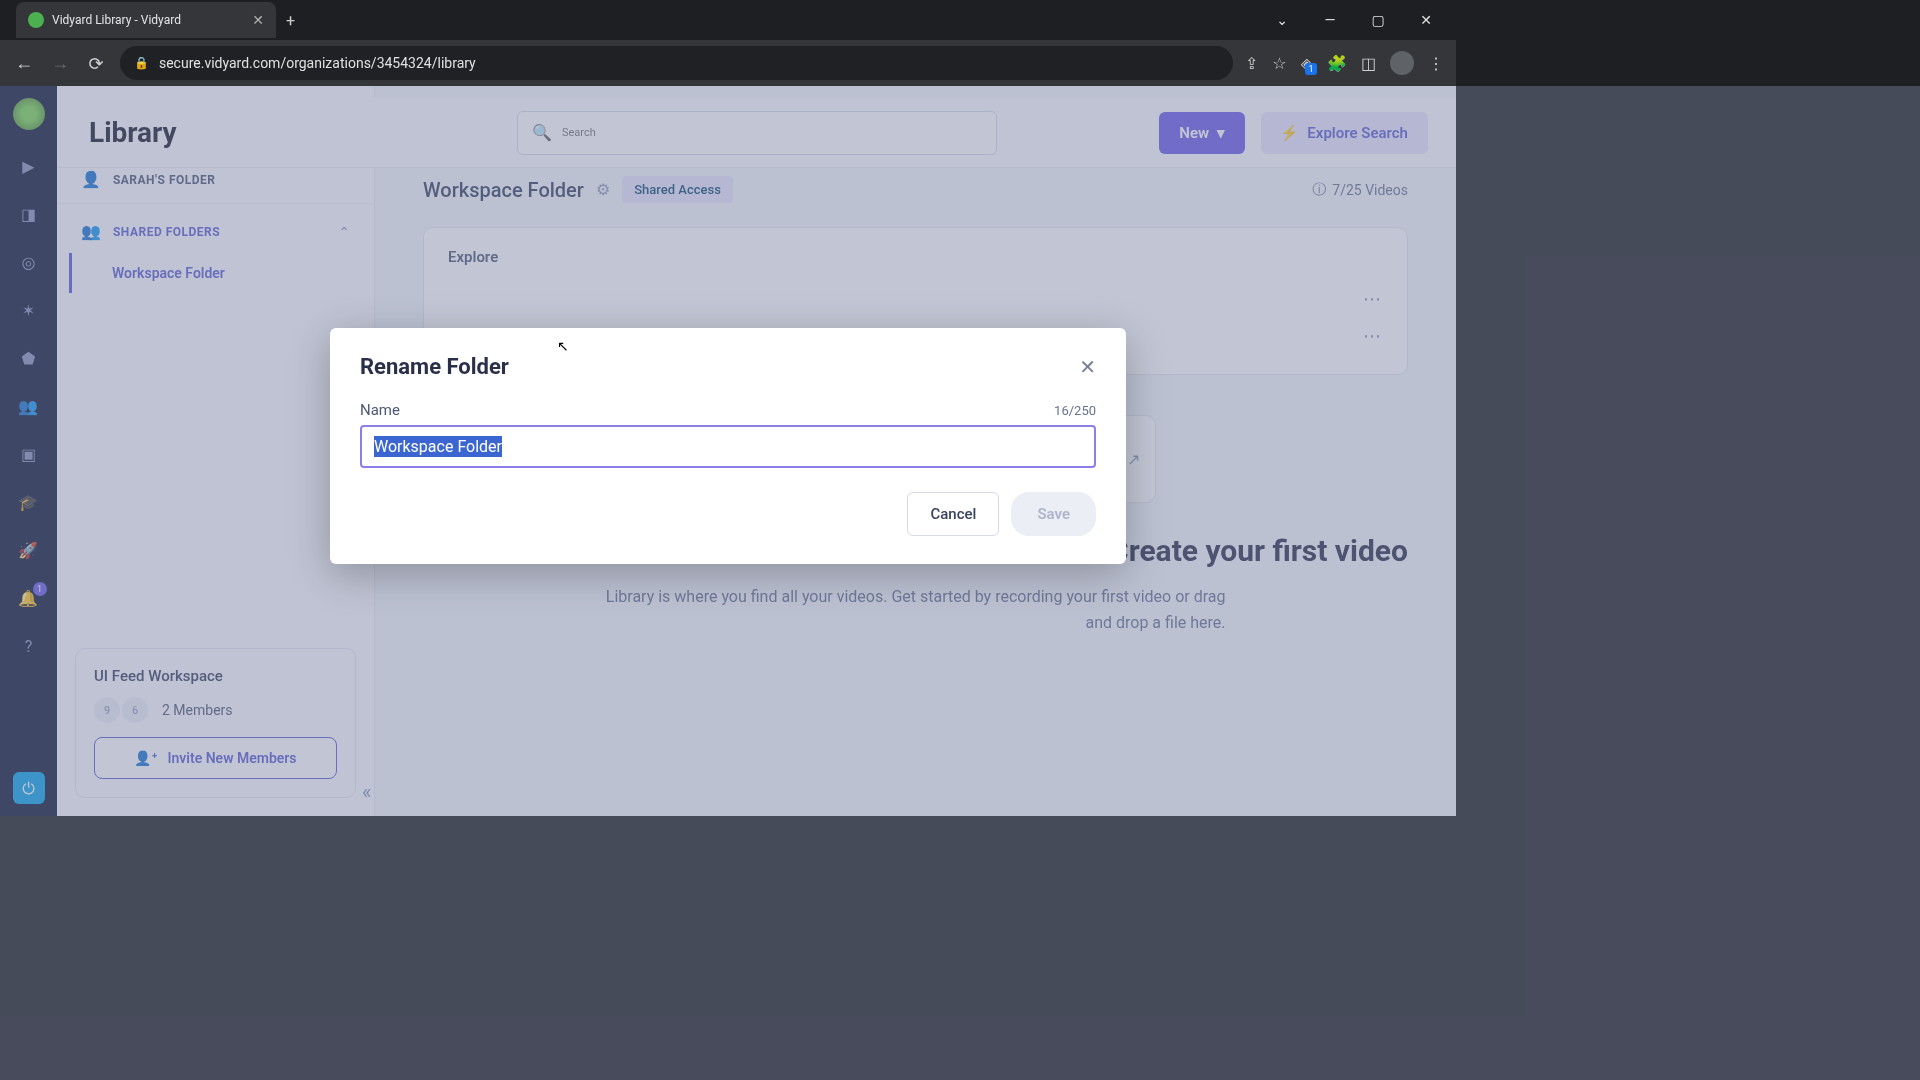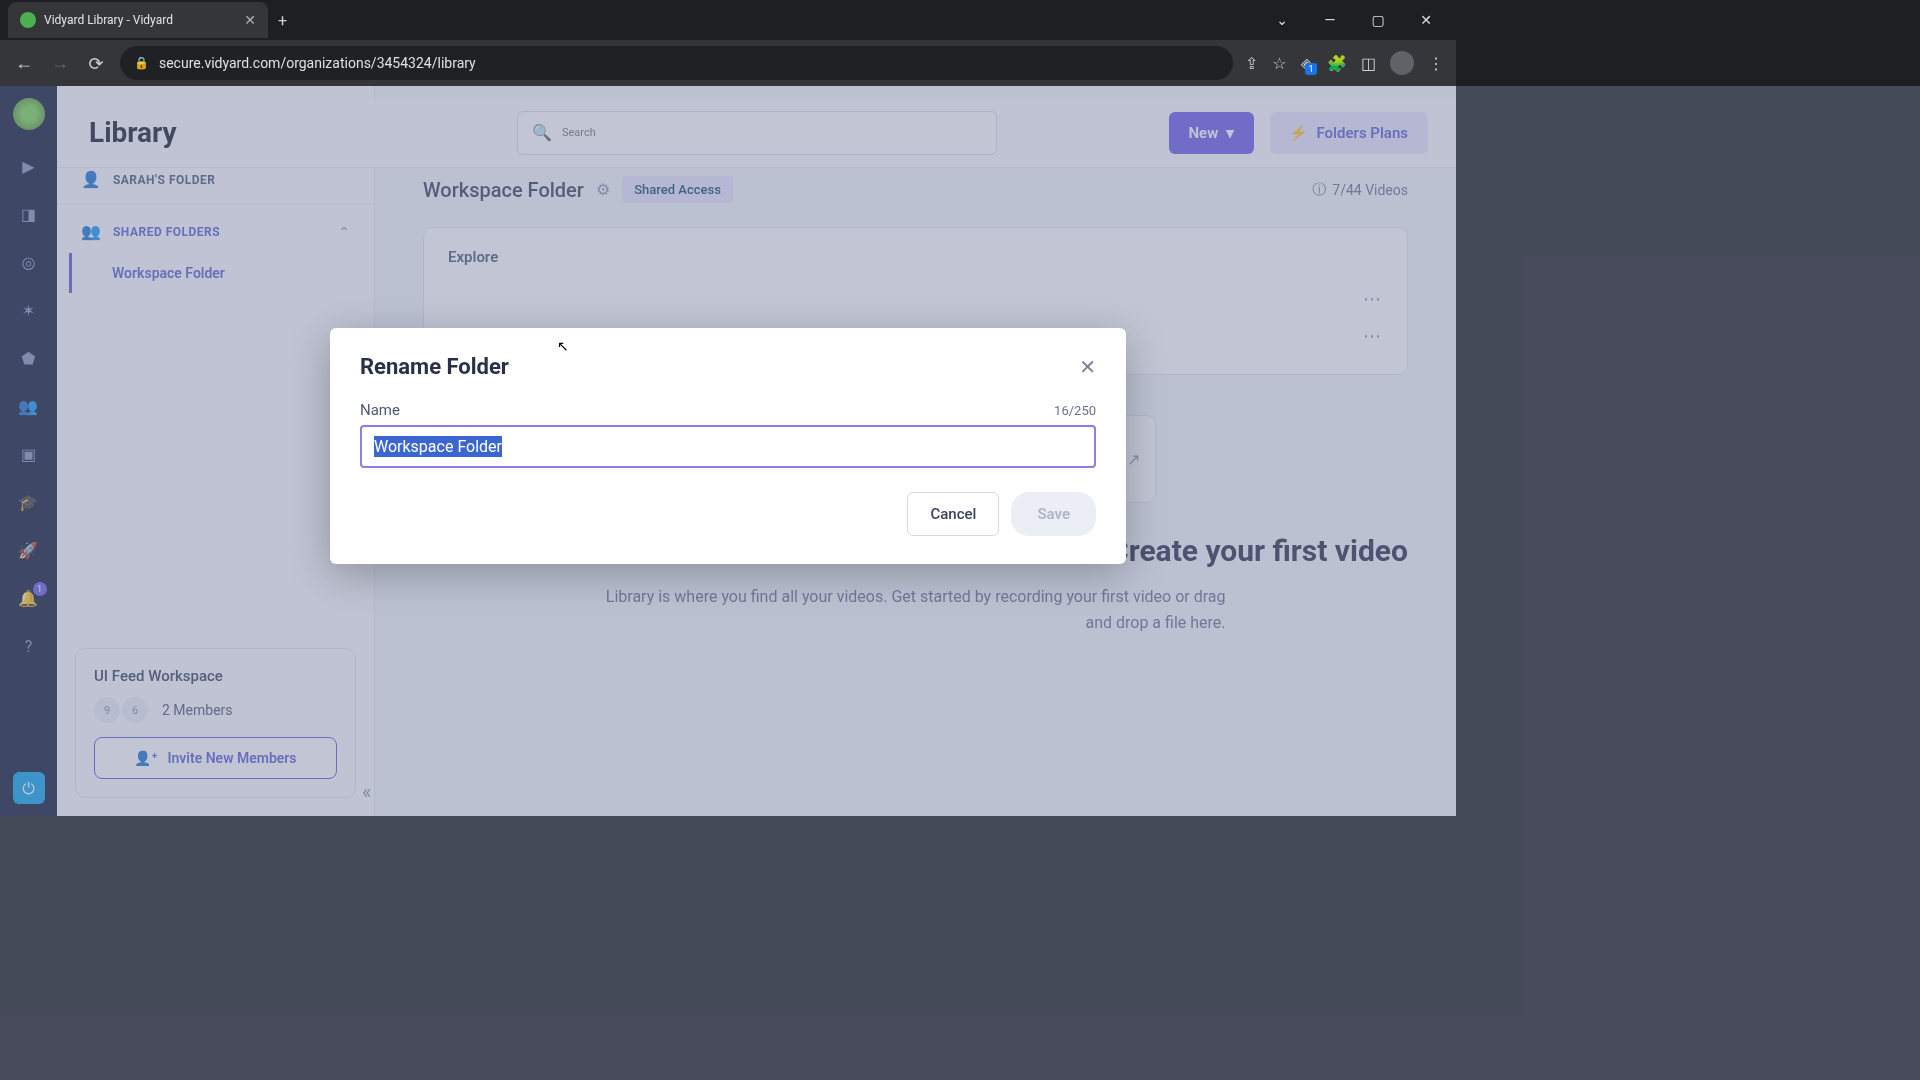--- a/index.html
+++ b/index.html
@@ -1,20 +1,20 @@
 <!DOCTYPE html>
 <html><head>
 <meta charset="utf-8">
 <style>
 * { margin: 0; padding: 0; box-sizing: border-box; font-family: -apple-system, BlinkMacSystemFont, "Segoe UI", Roboto, sans-serif; }
 body { width: 1456px; height: 816px; overflow: hidden; background: #1e1f22; }
 
 
 .browser-top { background: #1e1f22; height: 40px; display: flex; align-items: center; }
-.tab { background: #35363a; height: 36px; margin-left: 8px; border-radius: 8px 8px 0 0; display: flex; align-items: center; padding: 0 12px; gap: 8px; min-width: 260px; }
+.tab { background: #35363a; height: 36px; margin-left: 16px; border-radius: 8px 8px 0 0; display: flex; align-items: center; padding: 0 12px; gap: 8px; min-width: 260px; }
 .tab-favicon { width: 16px; height: 16px; border-radius: 50%; background: #4caf50; }
 .tab-title { color: #e4e4e5; font-size: 12px; flex: 1; }
 .tab-close { color: #b0b0b0; font-size: 14px; cursor: pointer; }
 .new-tab { color: #cfcfcf; margin-left: 10px; font-size: 16px; cursor: pointer; }
 .win-ctrls { margin-left: auto; display: flex; gap: 4px; padding-right: 8px; }
 .win-btn { width: 44px; height: 32px; display: flex; align-items: center; justify-content: center; color: #e0e0e0; font-size: 14px; cursor: pointer; }
 
 .url-bar { background: #35363a; height: 46px; display: flex; align-items: center; padding: 0 12px; gap: 12px; }
 .nav-icon { color: #cfcfcf; width: 24px; height: 24px; display: flex; align-items: center; justify-content: center; font-size: 18px; cursor: pointer; }
 .nav-icon.disabled { color: #6a6a6a; }
@@ -172,21 +172,21 @@
       <span style="color:#8892b0">🔍</span>
       <input placeholder="Search" style="">
     </div>
     <div class="tb-spacer"></div>
     <div class="new-btn">
       <span>New</span>
       <span>▾</span>
     </div>
     <div class="explore-btn">
       <span>⚡</span>
-      <span>Folders Plans</span>
+      <span>Explore Search</span>
     </div>
   </div>
 
   <div class="sidebar">
     <div style="height:70px"></div>
     <div class="side-section">
       <span class="side-icon">👤</span>
       <span class="side-label">SARAH'S FOLDER</span>
     </div>
     <div class="shared-hdr">
@@ -212,21 +212,21 @@
   <span class="collapse-handle">«</span>
 
   <div class="main">
     <div class="content">
       <div class="folder-hdr">
         <span class="folder-title">Workspace Folder</span>
         <span class="gear">⚙</span>
         <span class="badge">Shared Access</span>
         <div class="hdr-right">
           <span>ⓘ</span>
-          <span>7/44 Videos</span>
+          <span>7/25 Videos</span>
         </div>
       </div>
       <div class="folders-card">
         <div class="folders-heading">Explore</div>
         <div class="folder-row">
             <span class="more">⋯</span>
           </div>
         <div class="folder-row">
             <span class="more">⋯</span>
           </div>

